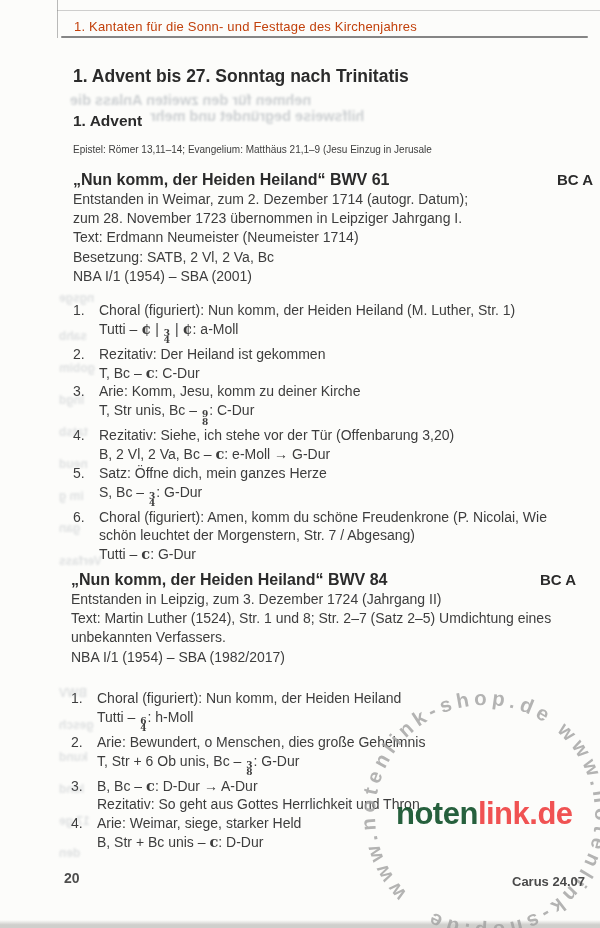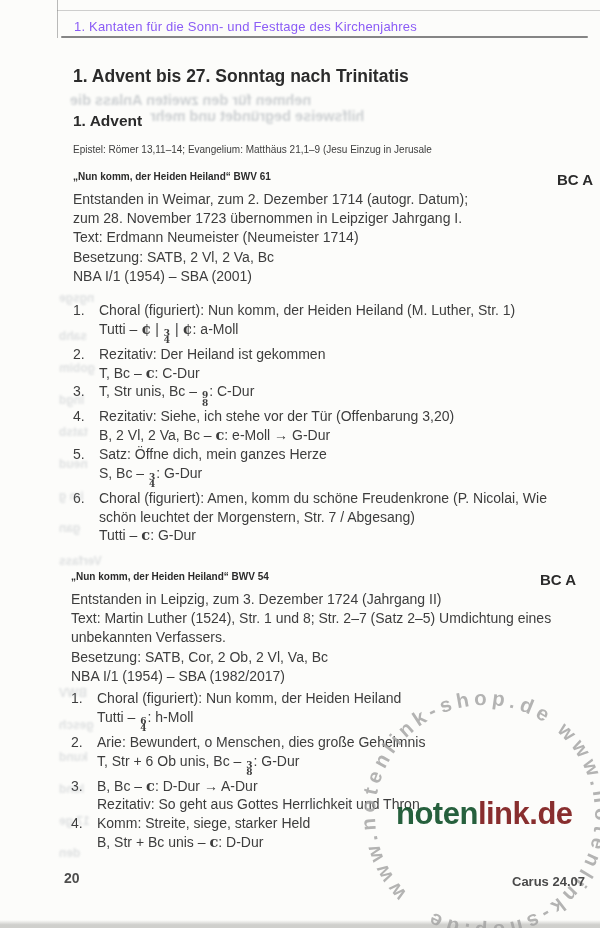--- a/index.html
+++ b/index.html
@@ -10,28 +10,28 @@
     color:#3d3d3d;
     -webkit-font-smoothing:antialiased;
   }
   .abs{position:absolute;}
   
   .scan-top-line{left:57px;top:10px;width:543px;height:1px;background:rgba(150,150,150,.45);}
   .scan-left-line{left:57px;top:0;width:1px;height:38px;background:rgba(130,130,130,.55);}
   .scan-bottom-strip{left:0;bottom:0;width:600px;height:8px;
     background:linear-gradient(to bottom,rgba(190,190,188,0),#cfcfcc 60%);}
   
-  .running-head{left:74px;top:19px;font-size:13px;color:#8b5cf6;letter-spacing:.2px;white-space:nowrap;}
+  .running-head{left:74px;top:19px;font-size:13px;color:#c2410c;letter-spacing:.2px;white-space:nowrap;}
   .head-rule{left:61px;top:36px;width:527px;height:2px;background:#5d5d5d;opacity:.75;border-radius:1px;}
   
   .section-title{left:73px;top:66px;font-size:17.5px;font-weight:bold;color:#2b2b2b;white-space:nowrap;}
   .subsection-title{left:73px;top:112px;font-size:15.5px;font-weight:bold;color:#2b2b2b;white-space:nowrap;}
   .readings{left:73px;top:144px;font-size:10px;white-space:nowrap;}
   
-  .work-title{font-size:10px;font-weight:bold;color:#2b2b2b;white-space:nowrap;}
+  .work-title{font-size:16px;font-weight:bold;color:#2b2b2b;white-space:nowrap;}
   .w1-title{left:73px;top:171px;}
   .w2-title{left:71px;top:571px;}
   .bc-ref{font-size:15px;font-weight:bold;color:#2b2b2b;white-space:nowrap;}
   .w1-bc{left:557px;top:171px;}
   .w2-bc{left:540px;top:571px;}
   .details{font-size:14px;line-height:19.2px;white-space:nowrap;}
   .w1-details{left:73px;top:190px;}
   .w2-details{left:71px;top:590px;}
   
   .movements{font-size:14px;line-height:18.8px;}
@@ -108,20 +108,21 @@
     <span class="mv-no">2.</span>
     <div class="mv-body">
       <div class="mv-line">Rezitativ: Der Heiland ist gekommen</div>
       <div class="mv-line"><span>T, Bc – </span><span class="tsym">c</span><span>: C-Dur</span></div>
     </div>
   </div>
 
   <div class="mv">
     <span class="mv-no">3.</span>
     <div class="mv-body">
+      <div class="mv-line">Arie: Komm, Jesu, komm zu deiner Kirche</div>
       <div class="mv-line"><span>T, Str unis, Bc – </span><span class="frac">
             <i>9</i>
             <i>8</i>
           </span><span>: C-Dur</span></div>
     </div>
   </div>
 
   <div class="mv">
     <span class="mv-no">4.</span>
     <div class="mv-body">
@@ -145,28 +146,27 @@
     <span class="mv-no">6.</span>
     <div class="mv-body">
       <div class="mv-line">Choral (figuriert): Amen, komm du schöne Freudenkrone (P. Nicolai, Wie</div>
       <div class="mv-line">schön leuchtet der Morgenstern, Str. 7 / Abgesang)</div>
       <div class="mv-line"><span>Tutti – </span><span class="tsym">c</span><span>: G-Dur</span></div>
     </div>
   </div>
 
 </div>
 
-<div class="abs work-title w2-title">„Nun komm, der Heiden Heiland“ BWV 54</div>
+<div class="abs work-title w2-title">„Nun komm, der Heiden Heiland“ BWV 84</div>
 <div class="abs bc-ref w2-bc">BC A</div>
 
 <div class="abs details w2-details">
   <div>Entstanden in Leipzig, zum 3. Dezember 1724 (Jahrgang II)</div>
   <div>Text: Martin Luther (1524), Str. 1 und 8; Str. 2–7 (Satz 2–5) Umdichtung eines</div>
   <div>unbekannten Verfassers.</div>
-  <div>Besetzung: SATB, Cor, 2 Ob, 2 Vl, Va, Bc</div>
   <div>NBA I/1 (1954) – SBA (1982/2017)</div>
 </div>
 
 <div class="abs movements w2-movements">
 
   <div class="mv">
     <span class="mv-no">1.</span>
     <div class="mv-body">
       <div class="mv-line">Choral (figuriert): Nun komm, der Heiden Heiland</div>
       <div class="mv-line"><span>Tutti – </span><span class="frac">
@@ -191,36 +191,36 @@
     <span class="mv-no">3.</span>
     <div class="mv-body">
       <div class="mv-line"><span>B, Bc – </span><span class="tsym">c</span><span>: D-Dur → A-Dur</span></div>
       <div class="mv-line">Rezitativ: So geht aus Gottes Herrlichkeit und Thron</div>
     </div>
   </div>
 
   <div class="mv">
     <span class="mv-no">4.</span>
     <div class="mv-body">
-      <div class="mv-line">Komm: Streite, siege, starker Held</div>
+      <div class="mv-line">Arie: Weimar, siege, starker Held</div>
       <div class="mv-line"><span>B, Str + Bc unis – </span><span class="tsym">c</span><span>: D-Dur</span></div>
     </div>
   </div>
 
 </div>
 
 <svg class="abs wm-svg" width="600" height="928" viewBox="0 0 600 928">
   <defs>
     <path id="wmpath" d="M 407.2 892.8 a 110 110 0 1 1 155.6 -155.6 a 110 110 0 1 1 -155.6 155.6"></path>
   </defs>
   <text font-size="20.5" font-weight="600" letter-spacing="4.6" fill="#9f9f9f" opacity="0.78" font-family="Liberation Sans, DejaVu Sans, sans-serif">
     <textPath href="#wmpath">www.notenlink-shop.de   www.notenlink-shop.de</textPath>
   </text>
 </svg>
-<div class="abs wm-logo"><span style="color:#14532d">noten</span><span style="color:#7f1d1d">link.de</span></div>
+<div class="abs wm-logo"><span style="color:#14532d">noten</span><span style="color:#ef4444">link.de</span></div>
 
 <div class="abs page-number">20</div>
 <div class="abs edition-ref">Carus 24.07</div>
 
 <div class="ghost-frag" style="top: 291px;">ngsge</div>
 <div class="ghost-frag" style="top: 329px;">sahb</div>
 <div class="ghost-frag" style="top: 361px;">gobim</div>
 <div class="ghost-frag" style="top: 393px;">lngd</div>
 <div class="ghost-frag" style="top: 425px;">tatsb</div>
 <div class="ghost-frag" style="top: 457px;">neud</div>

